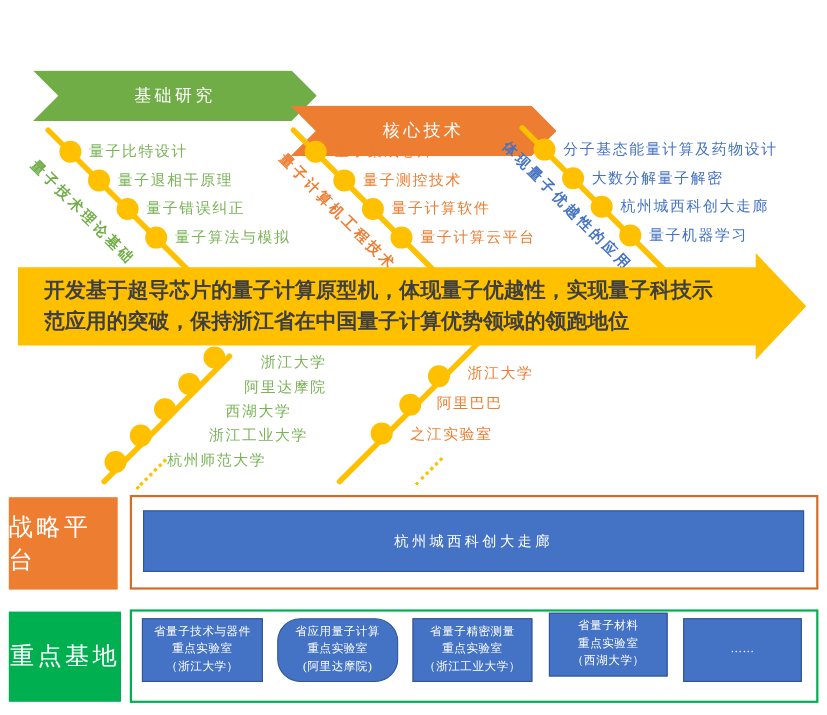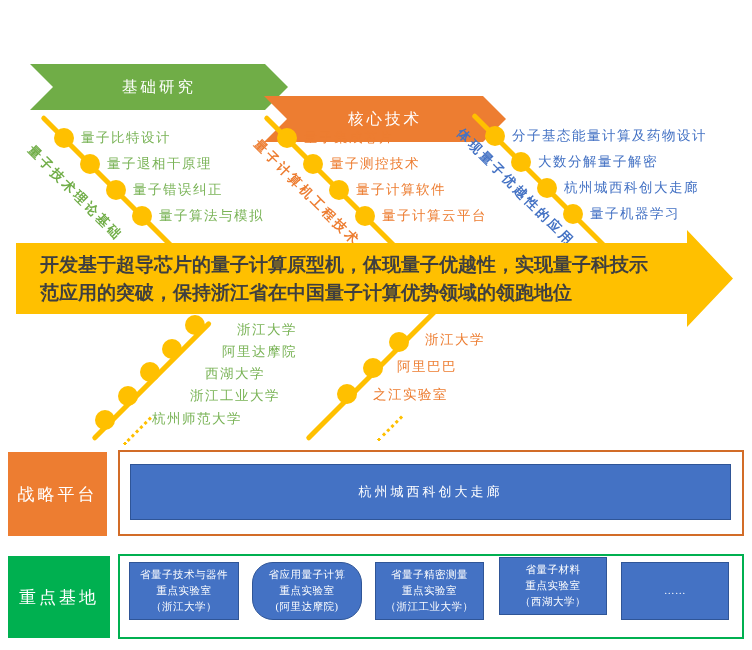--- a/index.html
+++ b/index.html
@@ -23,21 +23,21 @@
   .greenD{color:#70AD47;}
   
   .goal{position:absolute;left:16px;top:230px;width:719px;height:97px;background:#FFC000;
         clip-path:polygon(0 13px,671px 13px,671px 0,717px 48.5px,671px 97px,671px 84px,0 84px);}
   .goal-text{position:absolute;left:24px;top:13px;height:71px;width:644px;display:flex;align-items:center;
         font-family:"Liberation Sans","DejaVu Sans",sans-serif;font-weight:bold;font-size:19px;
         color:#3F3F3F;line-height:1.45;white-space:pre-line;}
   .trail{position:absolute;border-top:3px dotted #FFC000;transform-origin:0 50%;transform:rotate(-45deg);}
   
   .rowlabel{position:absolute;display:flex;align-items:center;justify-content:center;
-        color:#fff;font-size:17px;letter-spacing:3px;}
+        color:#fff;font-size:22px;letter-spacing:3px;}
   .rowlabel.o{background:#ED7D31;} .rowlabel.bg{background:#00B050;}
   .rowbox{position:absolute;background:#fff;box-sizing:border-box;}
   .rowbox.o{border:2px solid #D26C28;} .rowbox.bg{border:2px solid #00B050;}
   .bluebox{position:absolute;background:#4472C4;border:1px solid #2F5597;box-sizing:border-box;color:#fff;
         display:flex;align-items:center;justify-content:center;text-align:center;}
   .bluebox.big{font-size:13px;letter-spacing:3px;}
   .bluebox.small{font-size:10.5px;line-height:1.5;letter-spacing:0.5px;white-space:pre-line;}
 </style>
 </head>
 <body>

